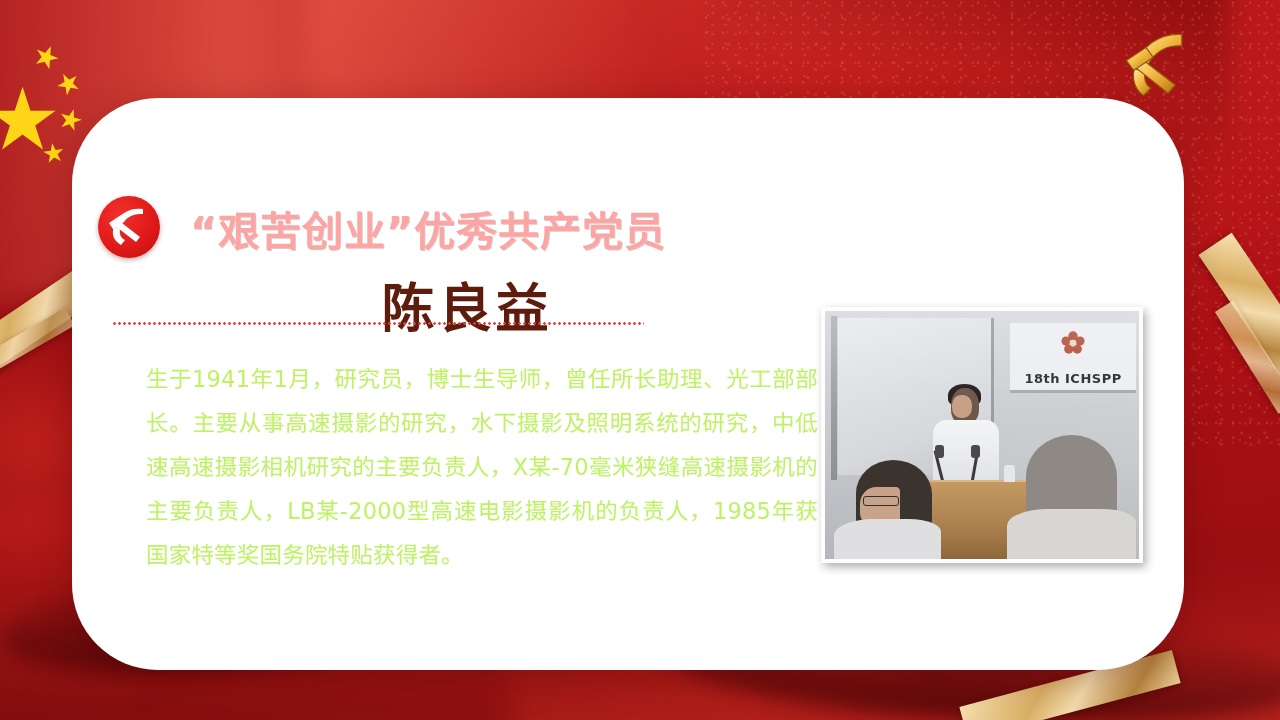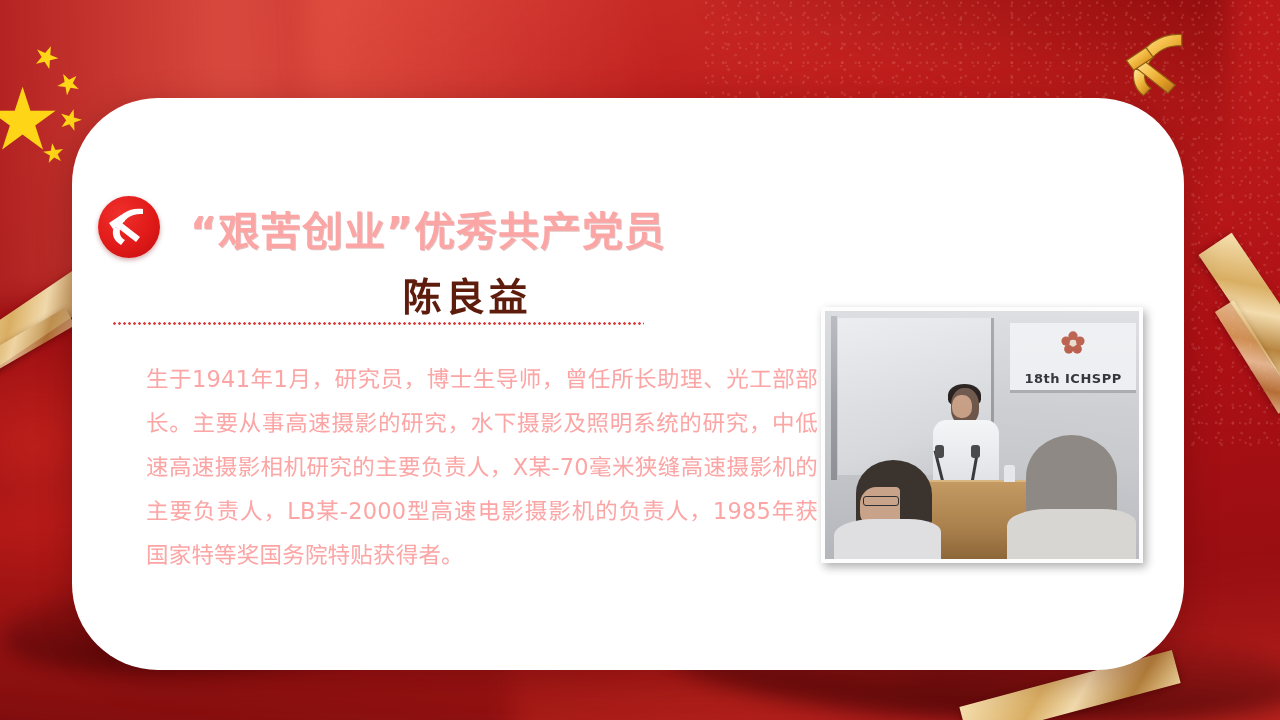--- a/index.html
+++ b/index.html
@@ -120,21 +120,21 @@
     letter-spacing: 1px;
     color: #fca5a5;
     white-space: nowrap;
     text-shadow: 1px 1px 0 rgba(140,10,10,.25);
   }
   .title-name {
     margin: 8px 0 10px 0;
     text-align: center;
     padding-right: 86px;
     font-family: "DejaVu Serif", "Liberation Serif", serif;
-    font-size: 39px;
+    font-size: 53px;
     font-weight: 700;
     letter-spacing: 4px;
     color: #5e1c0c;
   }
 
   
   .divider {
     position: absolute;
     left: 112px; top: 322px;
     width: 532px; height: 3px;
@@ -144,21 +144,21 @@
   }
 
   
   .body-copy {
     position: absolute;
     left: 146px; top: 334px;
     width: 672px;
     font-family: "DejaVu Sans", "Liberation Sans", sans-serif;
     font-size: 22.5px;
     line-height: 44px;
-    color: #fca5a5;
+    color: #bef264;
     text-align: justify;
     letter-spacing: .2px;
   }
 
   
   .photo {
     position: absolute;
     left: 821px; top: 307px;
     width: 322px; height: 256px;
     background: #b9bcc1;

